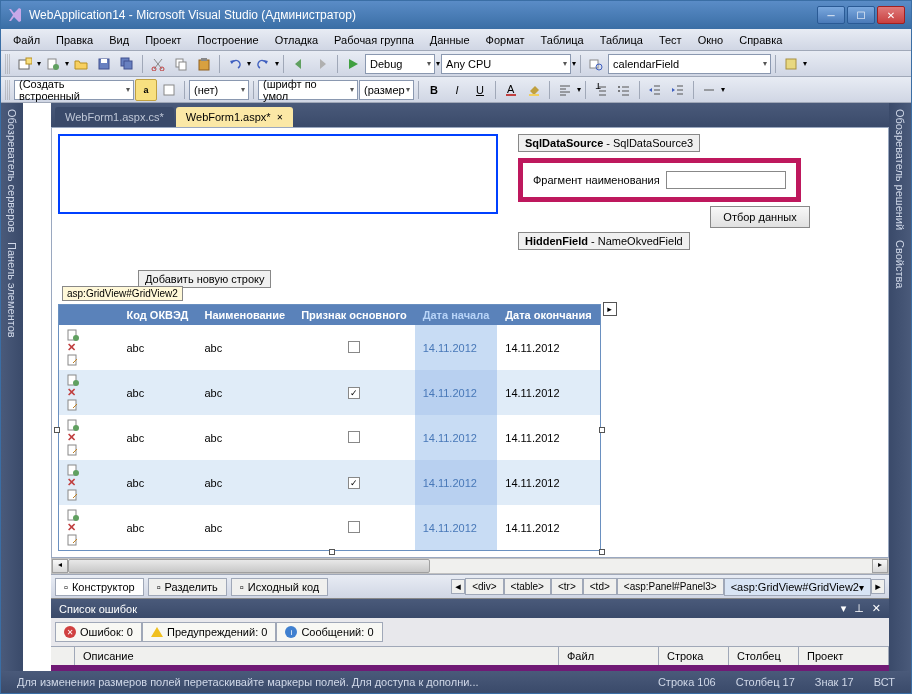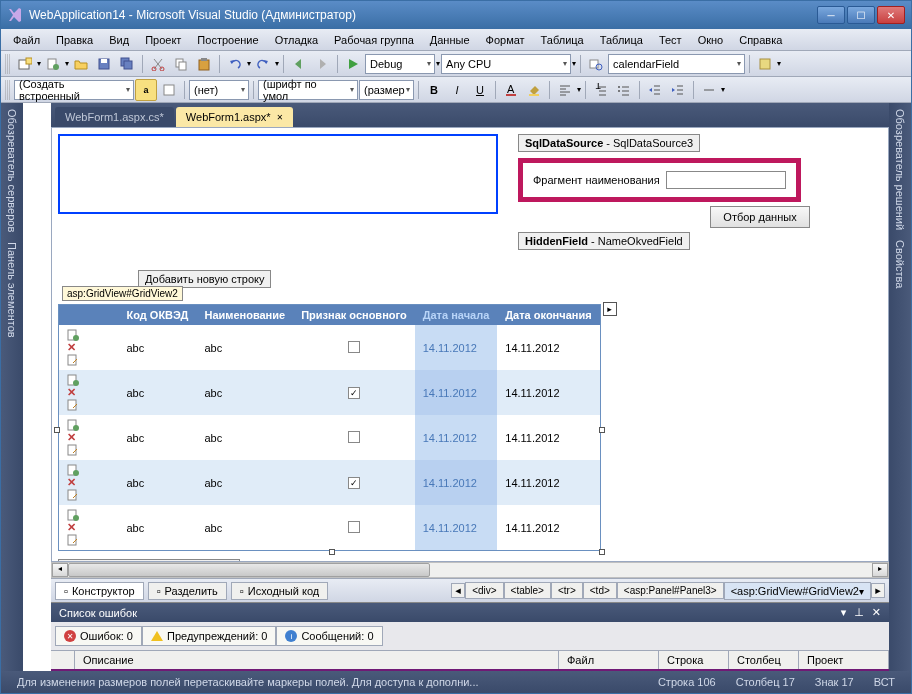--- a/index.html
+++ b/index.html
@@ -65,21 +65,21 @@
 .breadcrumb { display: flex; align-items: center; gap: 0; margin-left: auto; overflow: hidden; }
 .bcitem { border: 1px solid #a0a8b8; padding: 2px 6px; background: #f0f0ee; cursor: pointer; font-size: 10px; white-space: nowrap; }
 .bcitem.active { background: #d8e4f4; }
 .bcnav { width: 14px; text-align: center; border: 1px solid #a0a8b8; background: #f0f0ee; cursor: pointer; }
 
 .errorpanel { background: #e8e8ec; border-top: 1px solid #888; }
 .errtitle { background: linear-gradient(#4a5a7a,#3a4a6a); color: #fff; padding: 3px 8px; display: flex; align-items: center; }
 .errtitle .sp { flex: 1; }
 .errtabs { display: flex; padding: 4px; gap: 0; border-bottom: 1px solid #a0a8b8; }
 .errtab { border: 1px solid #a0a8b8; padding: 3px 8px; background: #f8f8f4; display: flex; align-items: center; gap: 4px; cursor: pointer; }
-.errheaders { display: flex; background: #f0f0ee; border-bottom: 2px solid #701a75; }
+.errheaders { display: flex; background: #f0f0ee; border-bottom: 6px solid #701a75; }
 .errh { padding: 3px 8px; border-right: 1px solid #a0a8b8; font-size: 11px; }
 
 .statusbar { height: 22px; background: linear-gradient(#4a5a7a,#3a4a6a); color: #d0d8e8; display: flex; align-items: center; padding: 0 16px; font-size: 11px; gap: 20px; }
 .statusbar .sp { flex: 1; }
 
 .whitebox { border: 2px solid #0040ff; height: 80px; background: #fff; }
 
 .hscrollbar { height: 16px; background: #f0f0ee; border: 1px solid #c0c0c0; display: flex; align-items: center; }
 .hscrollbar .sbtn { width: 16px; height: 14px; background: linear-gradient(#f8f8f8,#d8d8d8); border: 1px solid #a0a0a0; text-align: center; font-size: 8px; cursor: pointer; }
 .hscrollbar .strack { flex: 1; height: 14px; position: relative; }
@@ -216,21 +216,21 @@
         <span class="ttext">Any CPU</span>
       </span>
     <span class="ttext" style="font-size:8px">▾</span>
     <span class="tsep"></span>
     <span class="tbtn">
         <svg width="14" height="14">
           <rect x="1" y="3" width="8" height="8" fill="#fff" stroke="#888"></rect>
           <circle cx="10" cy="10" r="3" fill="none" stroke="#4060c0"></circle>
         </svg>
       </span>
-    <span class="tdrop" style="width:137px">
+    <span class="tdrop" style="width:163px">
         <span class="ttext">calendarField</span>
       </span>
     <span class="tsep"></span>
     <span class="tbtn">
         <svg width="14" height="14">
           <rect x="2" y="2" width="10" height="10" fill="#e8d880" stroke="#a89040"></rect>
         </svg>
       </span>
     <span class="ttext" style="font-size:8px">▾</span>
   </div>

